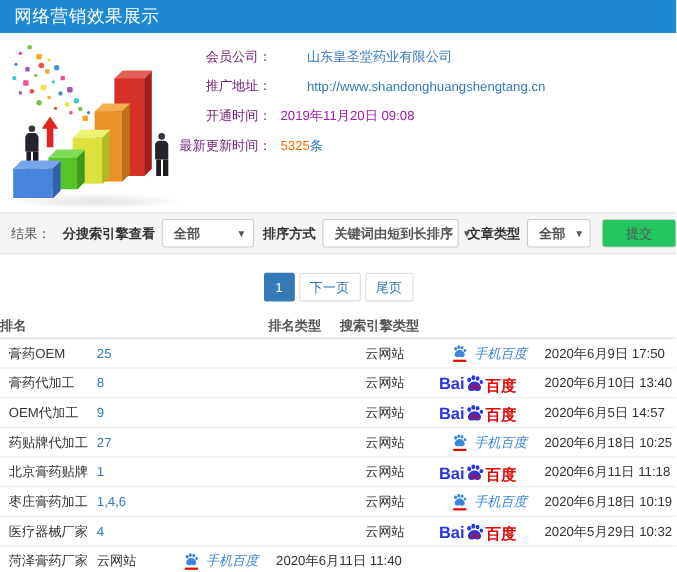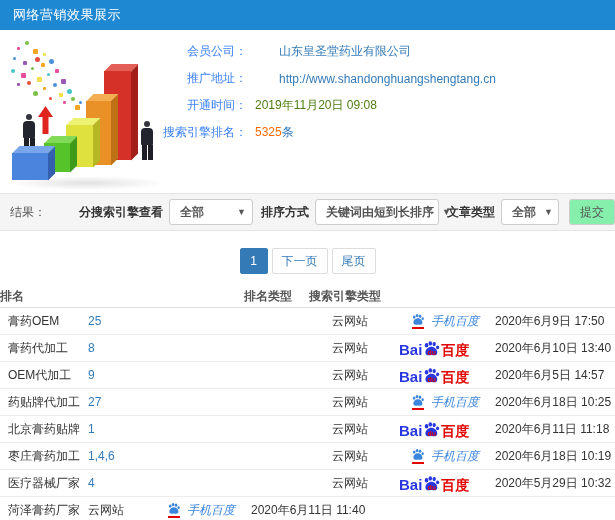--- a/index.html
+++ b/index.html
@@ -1,30 +1,30 @@
 <!DOCTYPE html>
 <html style="--header-bg: #1e88d3; --link-blue: #337ab7; --accent-orange: #ff6a00; --baidu-blue: #2837e0; --baidu-red: #e10602; --mobile-blue: #3c85dd; --pager-active: #337ab7;"><head>
 <meta charset="utf-8">
 <style>
   * { margin:0; padding:0; box-sizing:border-box; }
   html,body { background:#fff; }
   body { font-family:"Liberation Sans","DejaVu Sans",sans-serif; font-size:12px; color:#444; }
   .page { position:relative; width:615px; height:520px; overflow:hidden; background:#fff; }
 
   
-  .topbar { height:30px; background:var(--header-bg,#1e88d3); color:#fff; display:flex; align-items:center; padding:0 13px; font-size:13px; letter-spacing:.5px; }
+  .topbar { height:30px; background:var(--header-bg,#1e88d3); color:#fff; display:flex; align-items:center; padding:0 13px; font-size:16px; letter-spacing:.5px; }
 
   
   .summary { position:relative; height:163px; }
   .info { position:absolute; left:150px; top:8px; }
   .info-row { display:flex; align-items:center; height:27px; }
-  .info-label { width:97px; text-align:right; color:#3b82f6; }
+  .info-label { width:97px; text-align:right; color:#701a75; }
   .info-value { margin-left:8px; }
   .link { color:var(--link-blue,#337ab7); cursor:pointer; text-decoration:none;margin-left:32px; }
-  .plain { color:#4d7c0f; }
+  .plain { color:#a21caf; }
   .num-orange { color:var(--accent-orange,#ff6a00);margin-top:24px; }
   .unit-blue { color:var(--link-blue,#337ab7); }
 
   
   .illus { position:absolute; left:5px; top:5px; width:185px; height:155px; }
   .floor-shadow { position:absolute; left:2px; bottom:0; width:160px; height:14px;
     background:radial-gradient(ellipse at center, rgba(90,90,90,.18), rgba(0,0,0,0) 70%); }
   .bar { position:absolute; }
   .b-top { position:absolute; top:-7px; left:3.5px; width:100%; height:7px; transform:skewX(-45deg); }
   .b-side { position:absolute; top:-3.5px; right:-7px; width:7px; height:100%; transform:skewY(-45deg); }
@@ -38,21 +38,21 @@
   
   .filterbar { height:38px; background:#f5f5f5; border-top:1px solid #e4e4e4; border-bottom:1px solid #e4e4e4; display:flex; align-items:center; padding:0 10px; }
   .result-label { color:#555; }
   .controls { margin-left:auto; display:flex; align-items:center; margin-right:-10px; }
   .ctl-label { font-weight:bold; color:#333; margin:0 6px 0 8px; white-space:nowrap; }
   .select { background:#fff; border:1px solid #ccc; border-radius:3px; height:26px; display:flex; align-items:center; padding:0 6px 0 10px; color:#555; cursor:pointer; white-space:nowrap;font-weight:bold; }
   .select .caret { margin-left:8px; color:#555; font-size:9px; font-style:normal; }
   .sel-engine { width:84px; justify-content:space-between; }
   .sel-sort { width:124px; justify-content:space-between; }
   .sel-article { width:58px; justify-content:space-between; }
-  .submit { margin-left:10px; height:26px; width:46px; background:#86efac; border:1px solid #ccc; border-radius:3px; color:#555; font-size:12px; cursor:pointer; font-family:inherit; }
+  .submit { margin-left:10px; height:26px; width:68px; background:#22c55e; border:1px solid #ccc; border-radius:3px; color:#555; font-size:12px; cursor:pointer; font-family:inherit; }
 
   
   .pager { display:flex; justify-content:center; gap:4px; margin:17px 0 11px; }
   .page-btn { min-width:28px; height:26px; line-height:24px; padding:0 9px; border:1px solid #ddd; background:#fff; color:var(--link-blue,#337ab7); text-align:center; border-radius:2px; cursor:pointer; text-decoration:none; }
   .page-btn.active { background:var(--pager-active,#337ab7); border-color:var(--pager-active,#337ab7); color:#fff; }
 
   
   .tbl { width:100%; }
   .thead, .trow { display:flex; align-items:center; border-bottom:1px solid #ececec; }
   .thead { height:23px; font-weight:bold; color:#555; border-bottom:1px solid #ddd; }
@@ -163,21 +163,21 @@
       </div>
       <div class="info-row">
         <span class="info-label">推广地址：</span>
         <span class="info-value link">http://www.shandonghuangshengtang.cn</span>
       </div>
       <div class="info-row">
         <span class="info-label">开通时间：</span>
         <span class="info-value plain">2019年11月20日 09:08</span>
       </div>
       <div class="info-row">
-        <span class="info-label">搜索引擎排名：</span>
+        <span class="info-label">最新更新时间：</span>
         <span class="info-value"><span class="num-orange">5325</span><span class="unit-blue">条</span></span>
       </div>
     </div>
   </section>
 
   <section class="filterbar">
     <span class="result-label">结果：</span>
     <div class="controls">
       <span class="ctl-label">分搜索引擎查看</span>
       <div class="select sel-engine">

